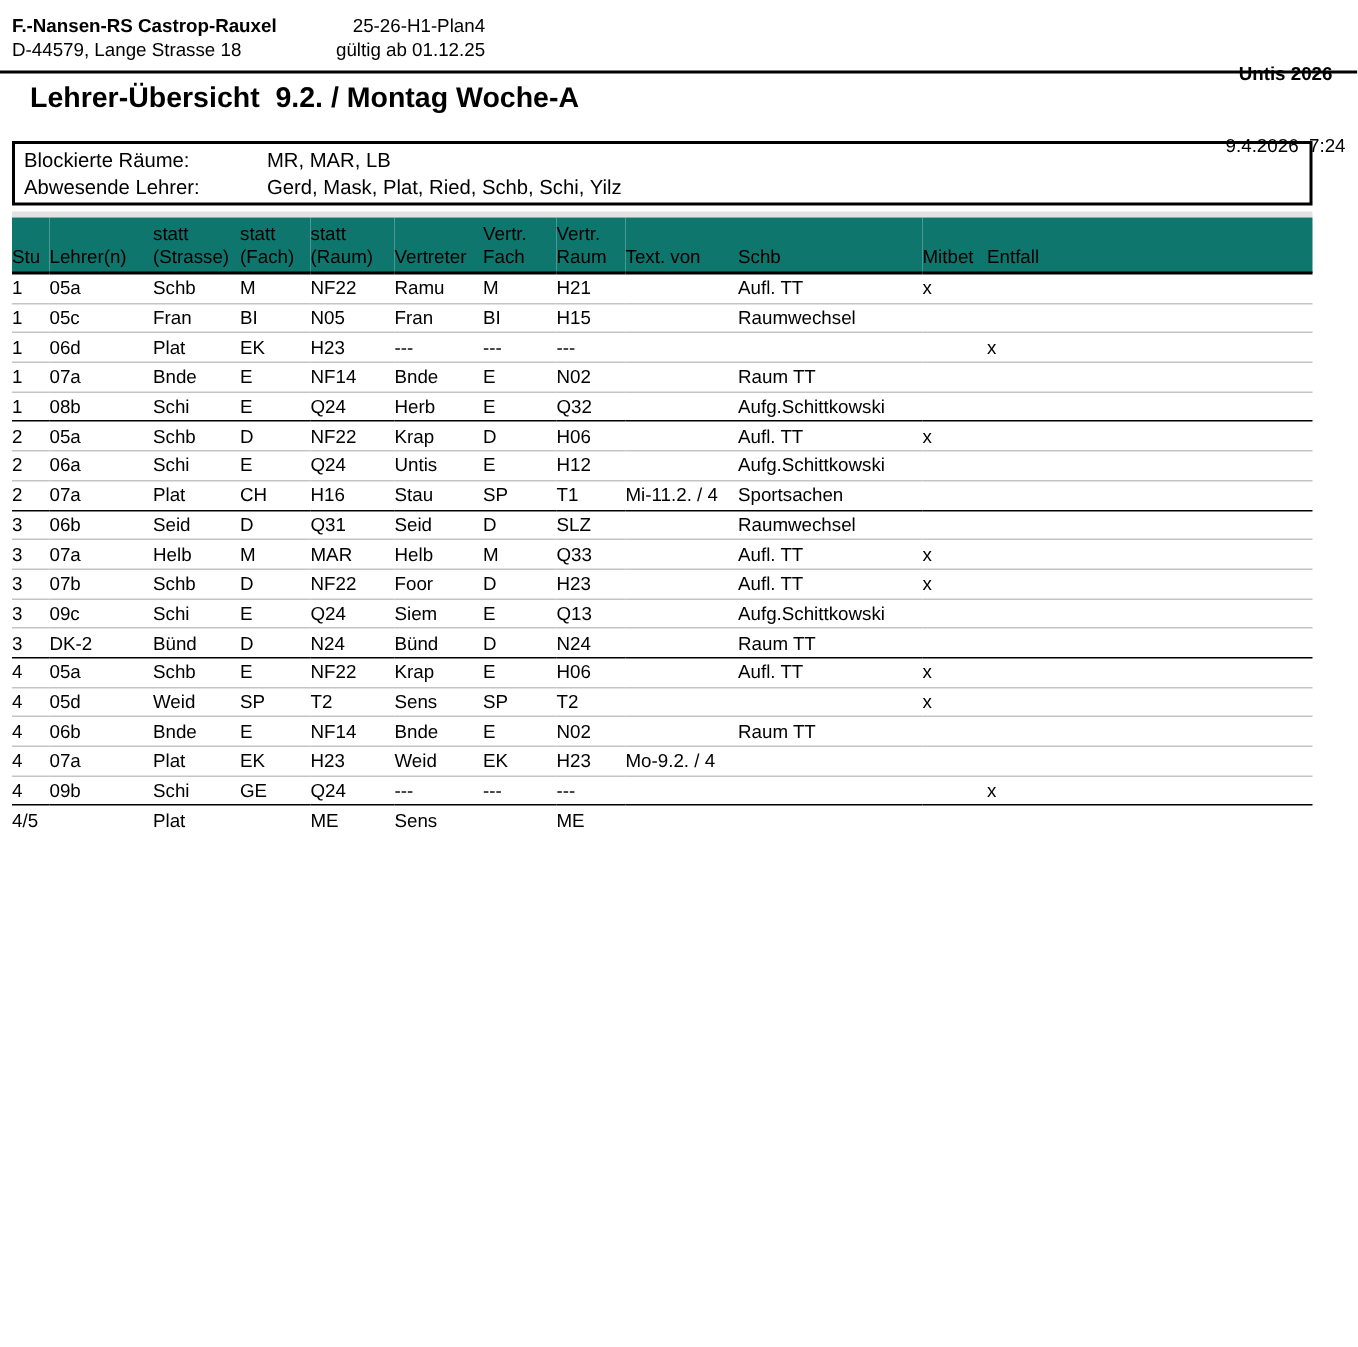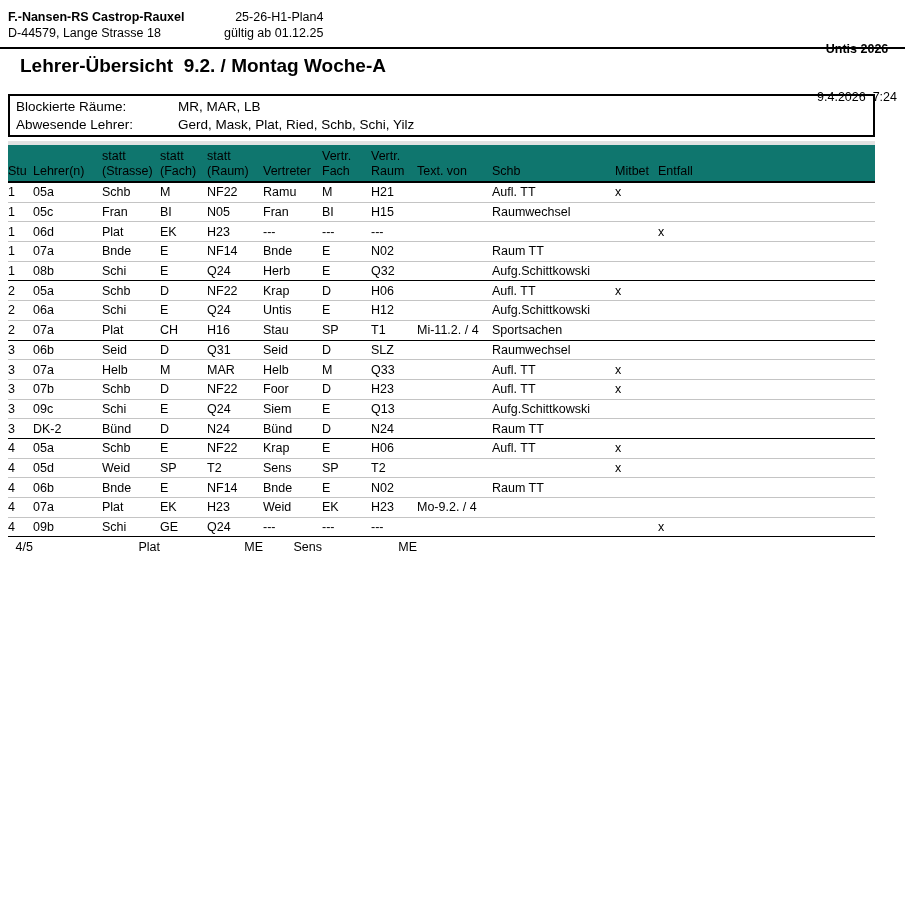--- a/index.html
+++ b/index.html
@@ -25,21 +25,21 @@
   
   .table-area{position:absolute;left:8px;top:141px;width:867px;}
   .header-band{height:4px;background:#e2e2e2;}
   table{border-collapse:collapse;width:867px;table-layout:fixed;font-size:12.5px;}
   thead th{background:#0f766e;font-weight:400;text-align:left;vertical-align:bottom;padding:0 0 2px 0;height:34px;}
   thead tr{border-bottom:2px solid #000;}
   thead .h1,thead .h2{line-height:15px;white-space:nowrap;overflow:visible;}
   tbody td{padding:0;height:18.7px;vertical-align:middle;white-space:nowrap;overflow:visible;}
   tbody tr{border-bottom:1px solid #c4c4c4;}
   tbody tr.group-end{border-bottom:1.5px solid #000;}
-  tbody tr:last-child{border-bottom:none;text-align:right;}
+  tbody tr:last-child{border-bottom:none;}
 </style>
 </head>
 <body>
 
 <div class="page">
 
   <div class="top-header">
     <div class="top-left">
       <div class="bold">F.-Nansen-RS Castrop-Rauxel</div>
       <div>D-44579, Lange Strasse 18</div>

